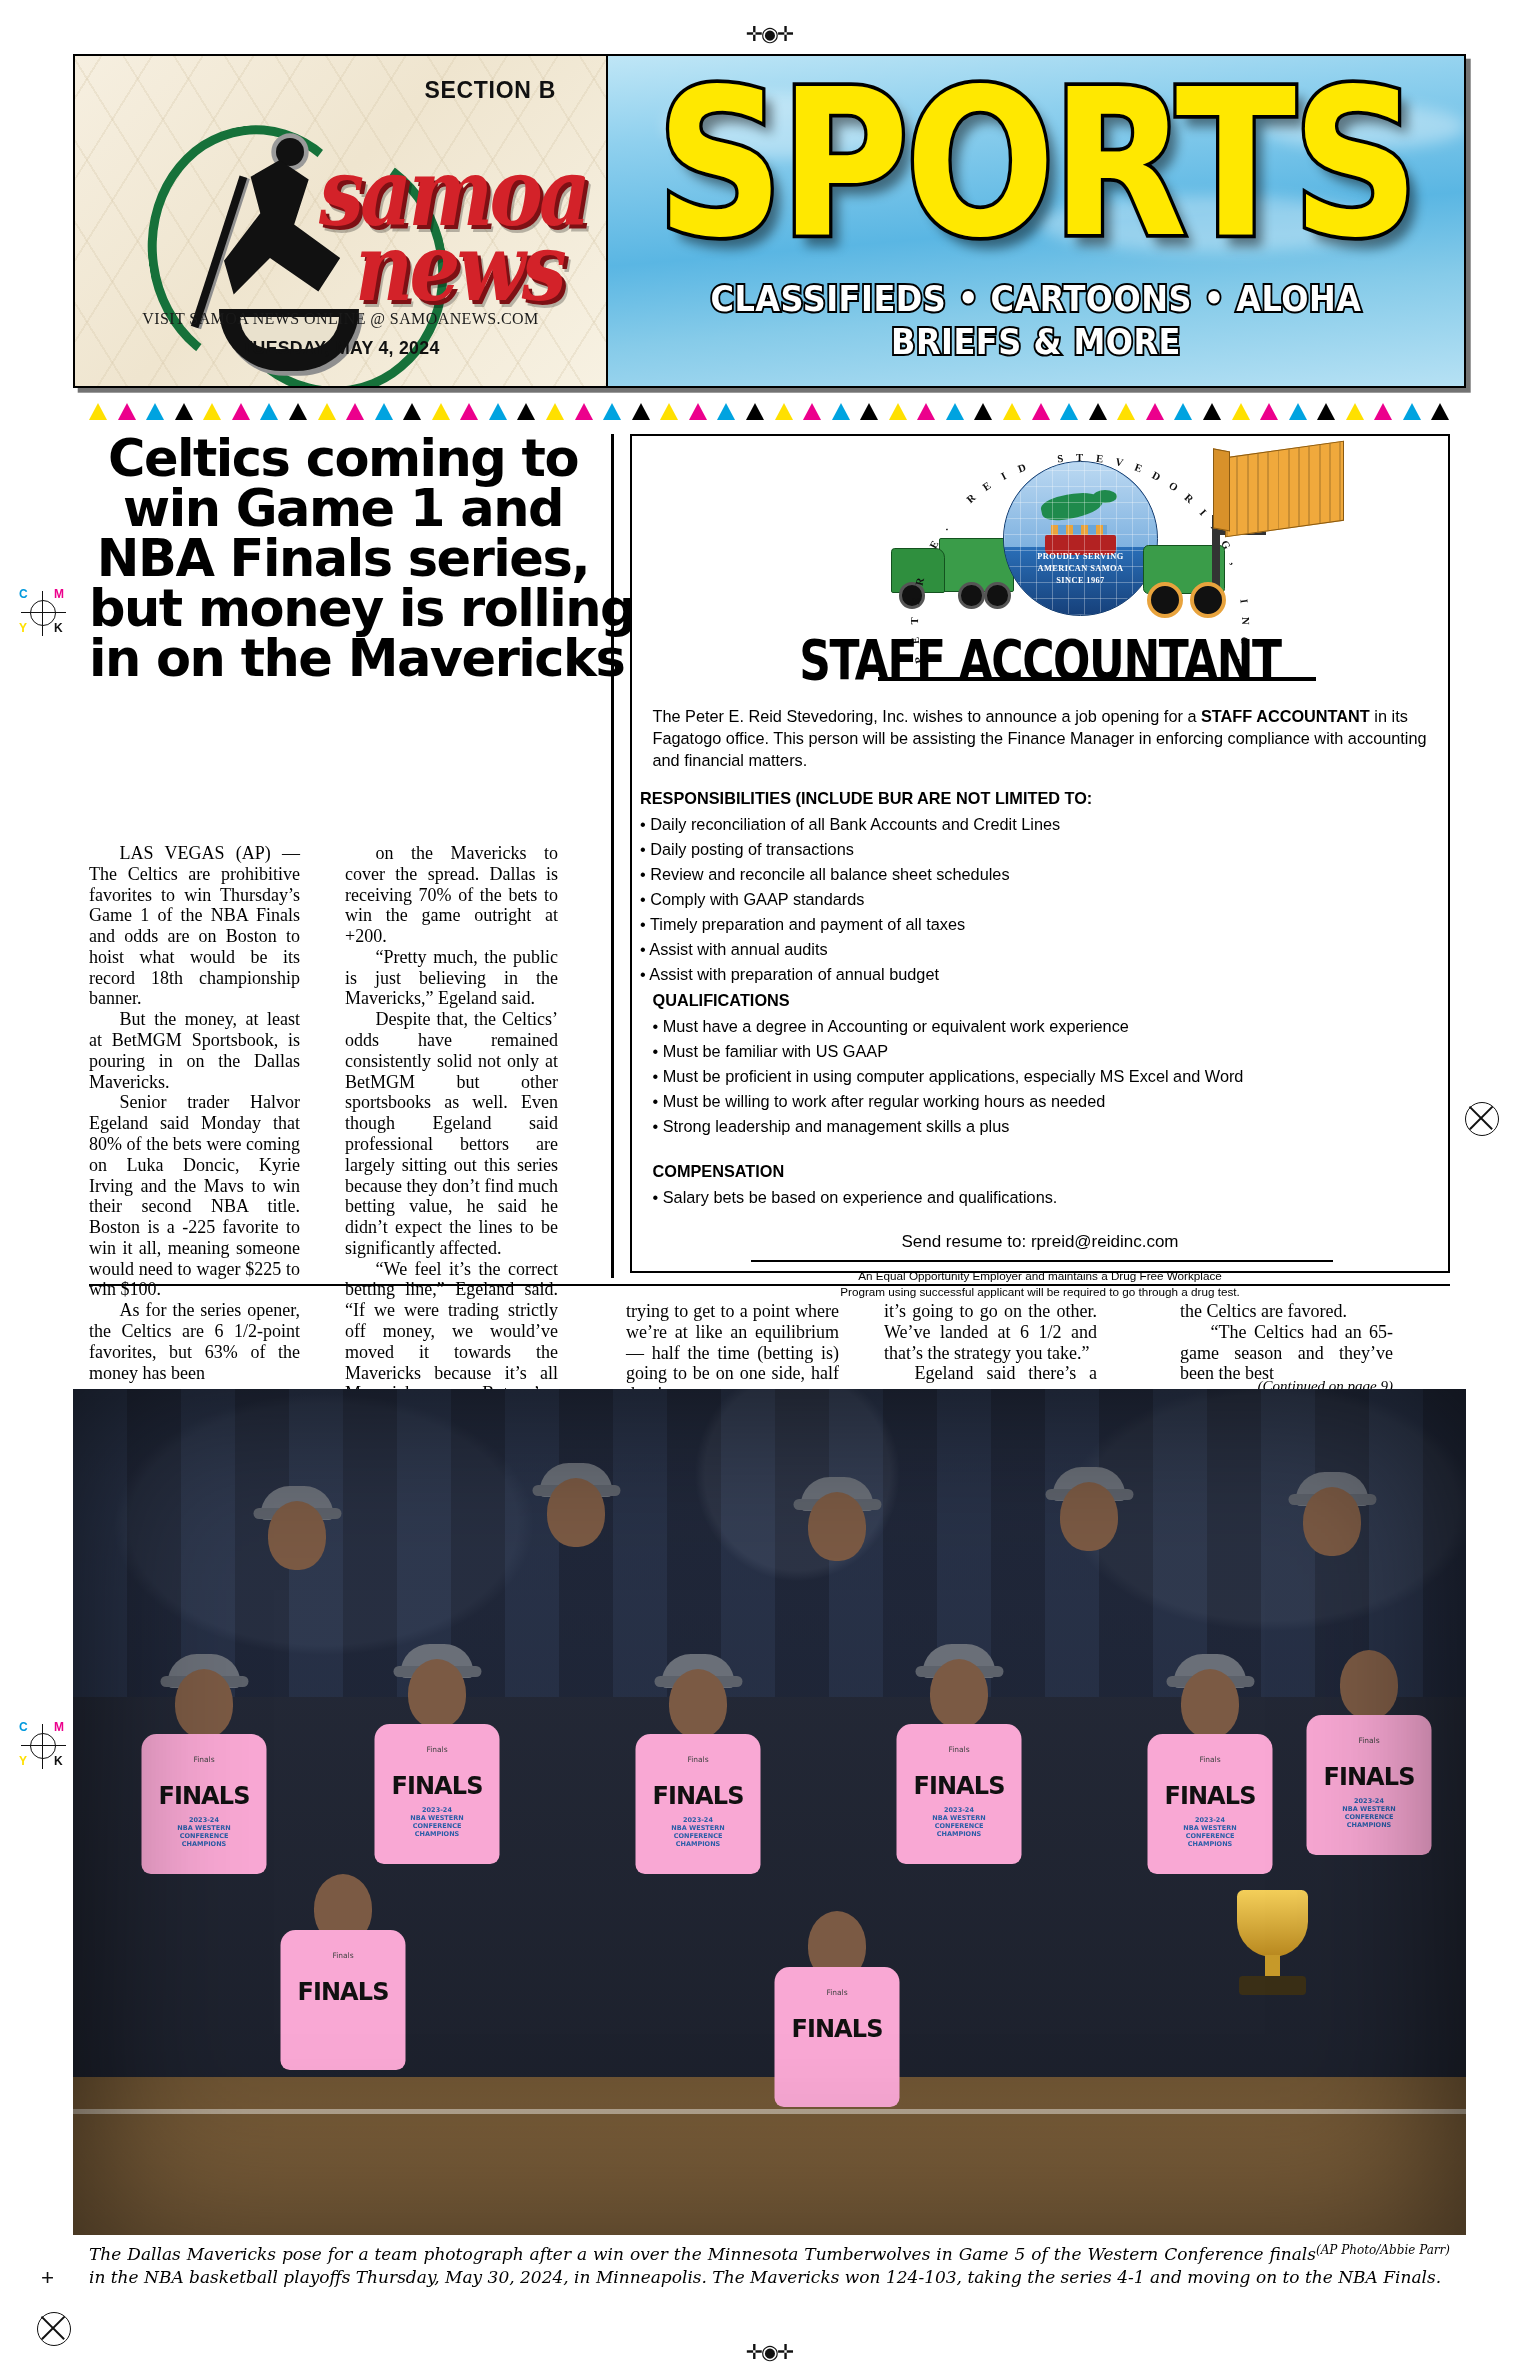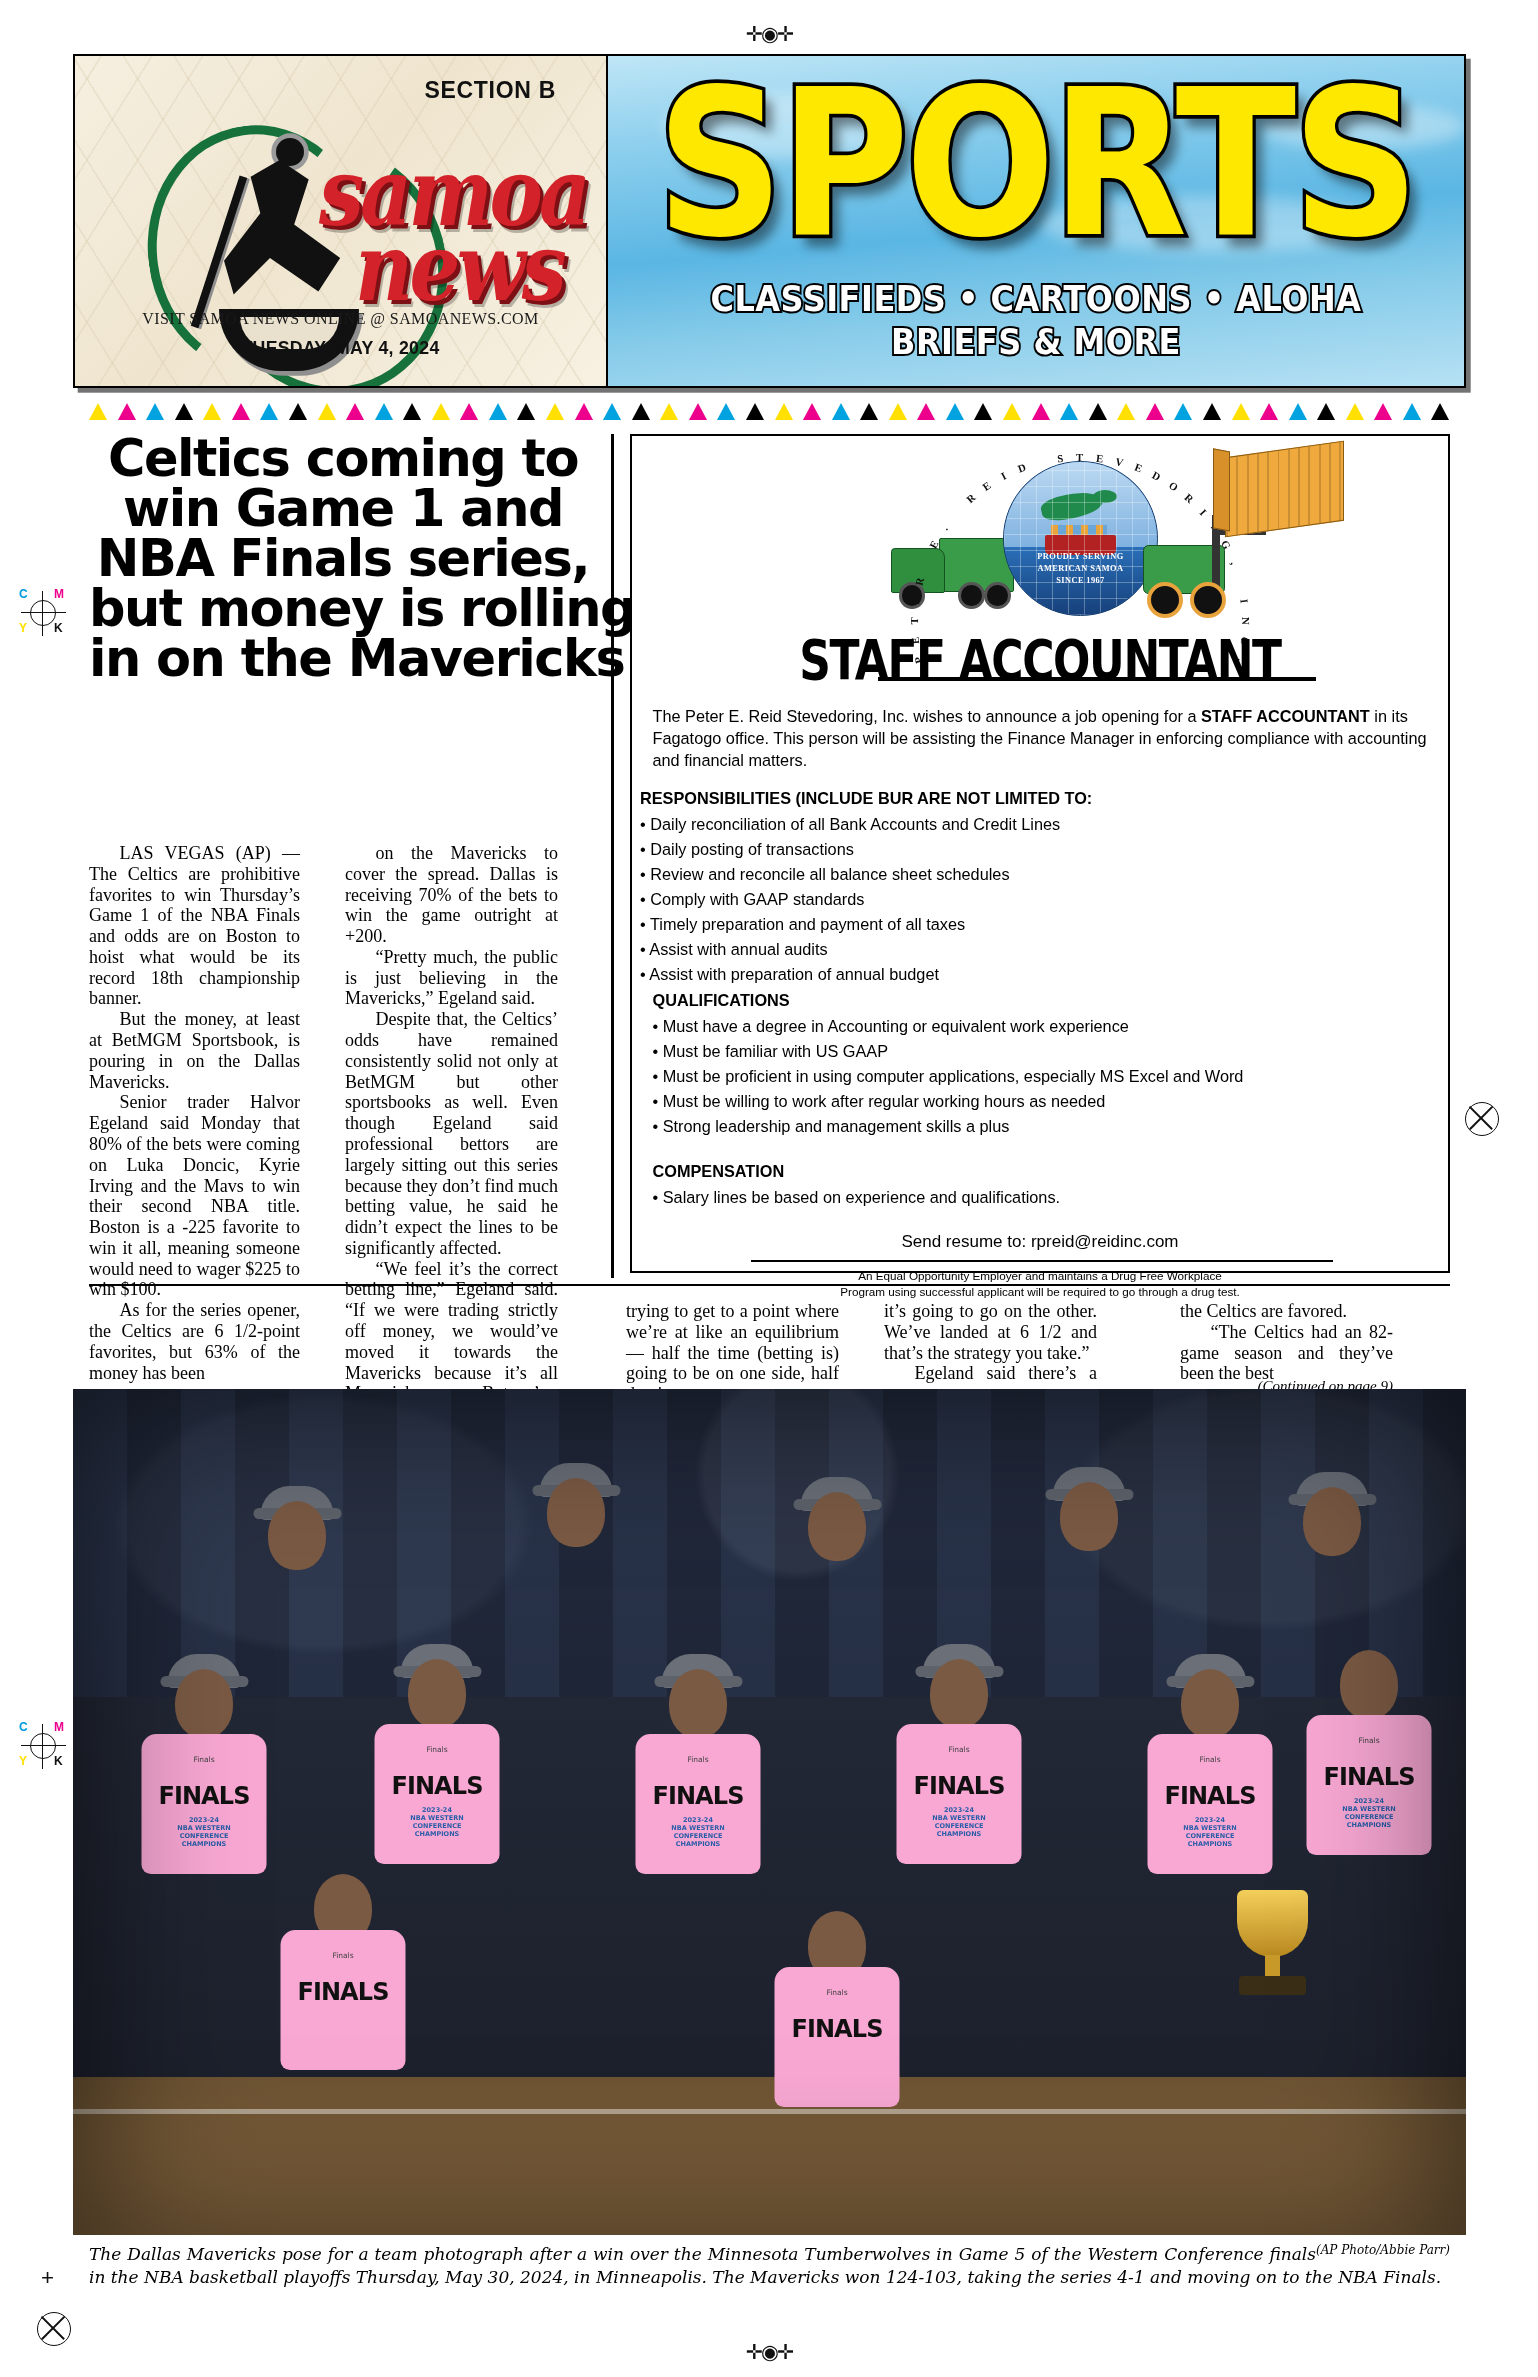--- a/index.html
+++ b/index.html
@@ -364,21 +364,21 @@
   <p style="text-indent:0">trying to get to a point where we’re at like an equilibrium — half the time (betting is) going to be on one side, half the time</p>
 </div>
 
 <div class="bodycol" id="col4">
   <p style="text-indent:0">it’s going to go on the other. We’ve landed at 6 1/2 and that’s the strategy you take.”</p>
   <p>Egeland said there’s a reason</p>
 </div>
 
 <div class="bodycol" id="col5">
   <p style="text-indent:0">the Celtics are favored.</p>
-  <p>“The Celtics had an 82-game season and they’ve been the best</p>
+  <p>“The Celtics had an 65-game season and they’ve been the best</p>
 </div>
 
 <div id="contd">(Continued on page 9)</div>
 
 <div id="adbox">
 
   <div id="adlogo">
     <div class="truck">
       <span class="box"></span>
       <span class="cab"></span>
@@ -473,21 +473,21 @@
       <li>Must be familiar with US GAAP</li>
       <li>Must be proficient in using computer applications, especially MS Excel and Word</li>
       <li>Must be willing to work after regular working hours as needed</li>
       <li>Strong leadership and management skills a plus</li>
     </ul>
   </div>
 
   <div class="adtext" id="adsec3">
     <div class="adhead">COMPENSATION</div>
     <ul class="adlist">
-      <li>Salary lines be based on experience and qualifications.</li>
+      <li>Salary bets be based on experience and qualifications.</li>
     </ul>
   </div>
 
   <div id="adsend">Send resume to:  rpreid@reidinc.com</div>
   <div id="adfoot-rule"></div>
   <div id="adfoot">
     <span>An Equal Opportunity Employer and maintains a Drug Free Workplace</span><br>
     <span>Program using successful applicant will be required to go through a drug test.</span>
   </div>
 </div>

